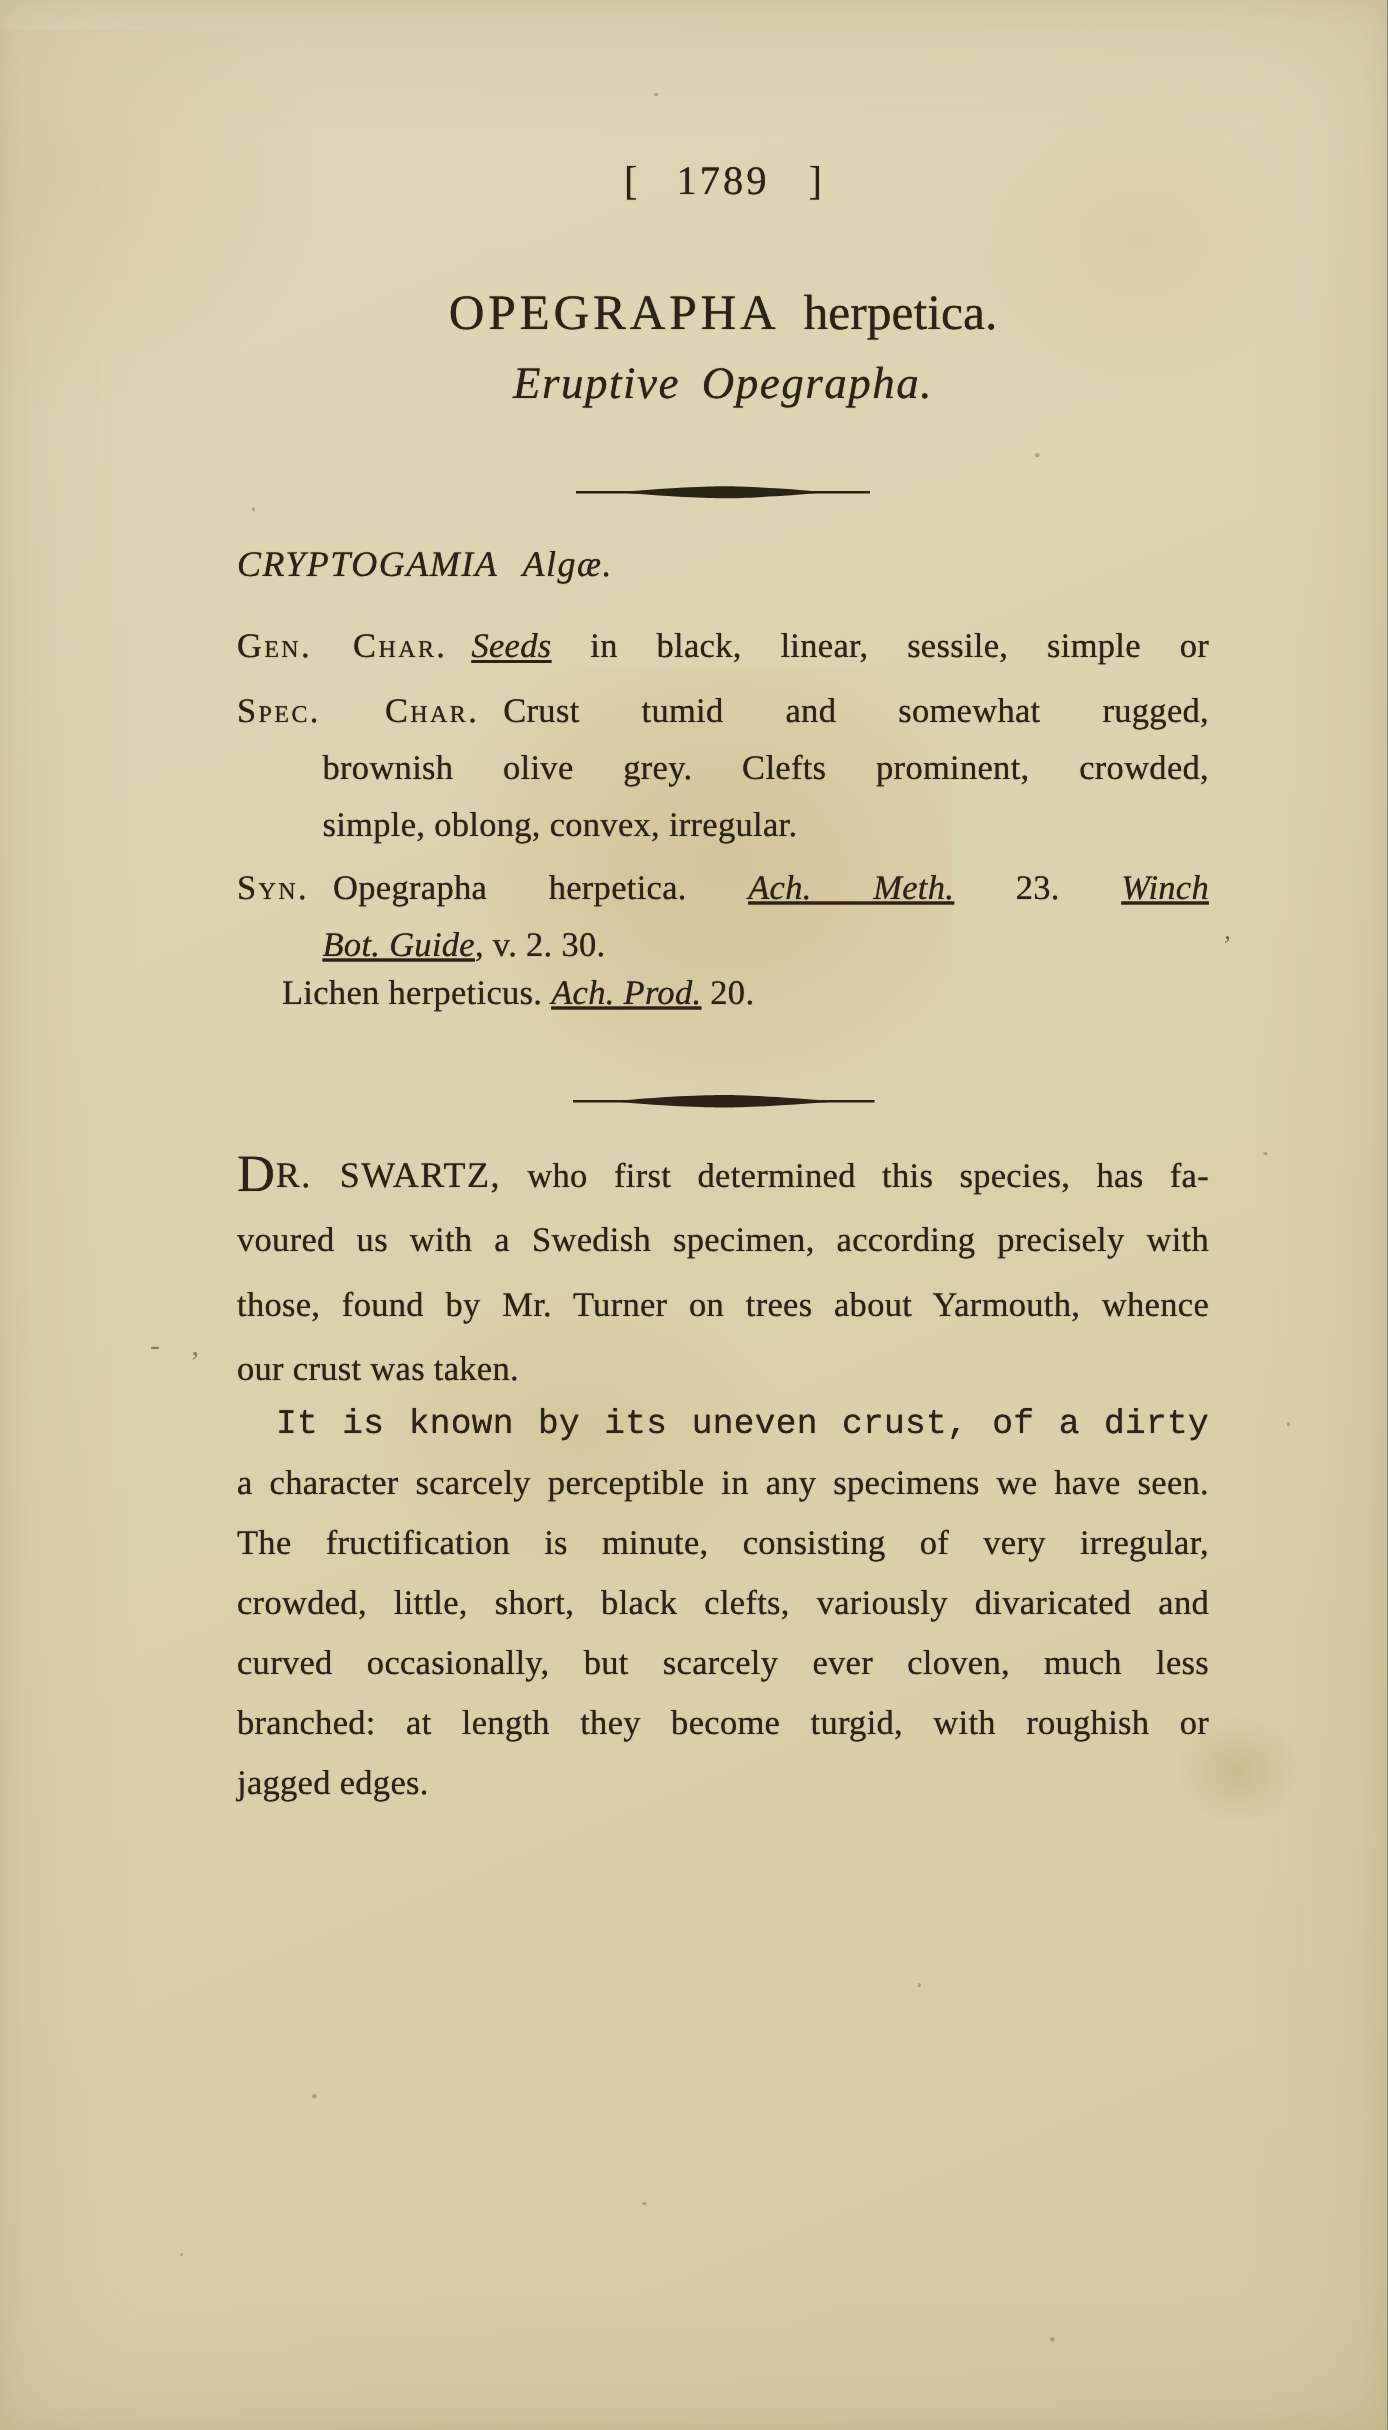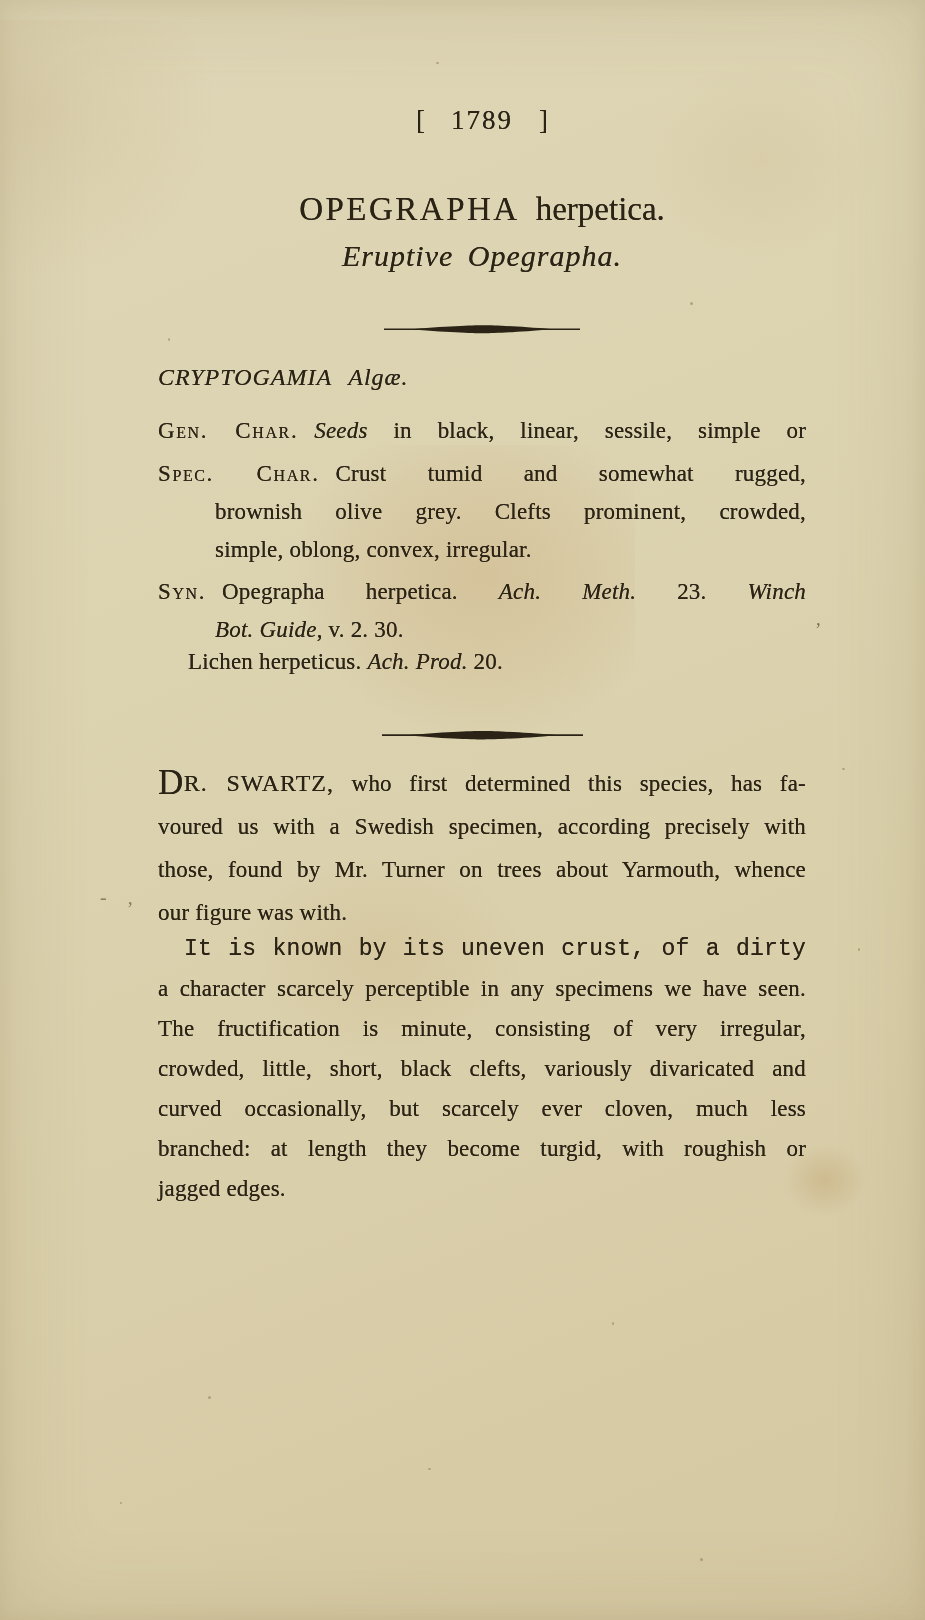--- a/index.html
+++ b/index.html
@@ -58,21 +58,21 @@
 
   .sec { } 
   .gen { margin-top: 20px; }
   .spec { margin-top: 5px; }
   .syn { margin-top: 4px; }
   .lichen { margin-top: -6px; }
   .p1 { margin-top: 26px; }
   .p2 { margin-top: -5px; }
 
   .sc { font-variant: small-caps; letter-spacing: 1.6px; margin-right: 16px; }
-  .it { font-style: italic; }
+  .it { font-style: italic; text-decoration: underline; }
   .lead-initial { font-size: 35px; line-height: 1; vertical-align: -3px; letter-spacing: 0.5px; }
   .lead-caps { font-size: 24px; letter-spacing: 1px; }
 
   .margin-mark { position: absolute; left: 100px; top: 886px; font-size: 20px;
     color: rgba(70,58,34,0.55); letter-spacing: 8px; }
   .stray-mark { position: absolute; left: 814px; top: 620px; font-size: 18px;
     font-style: italic; color: rgba(70,58,34,0.7); }
 </style>
 </head>
 <body>
@@ -138,21 +138,21 @@
       <svg width="205" height="10" viewBox="0 0 205 10">
         <line x1="2" y1="5.2" x2="203" y2="5.2" stroke="#2b2315" stroke-width="1.7"></line>
         <path d="M28,5.2 C68,1.4 96,1.0 104,1.0 C115,1.0 140,2.2 178,5.2 C140,8.4 115,9.4 104,9.4 C96,9.4 68,9.0 28,5.2 Z" fill="#2b2315"></path>
       </svg>
     </div>
 
     <div class="p1">
       <div class="line jline ink"><span class="lead-initial">D</span><span class="lead-caps">R. SWARTZ,</span><span> who first determined this species, has fa-</span></div>
       <div class="line jline ink"><span>voured us with a Swedish specimen, according precisely with</span></div>
       <div class="line jline ink"><span>those, found by Mr. Turner on trees about Yarmouth, whence</span></div>
-      <div class="line ink"><span>our figure was with.</span></div>
+      <div class="line ink"><span>our crust was taken.</span></div>
     </div>
 
     <div class="p2">
       <div class="line jline find ink"><span>It is known by its uneven crust, of a dirty olive brown or</span></div>
       <div class="line jline ink"><span>a character scarcely perceptible in any specimens we have seen.</span></div>
       <div class="line jline ink"><span>The fructification is minute, consisting of very irregular,</span></div>
       <div class="line jline ink"><span>crowded, little, short, black clefts, variously divaricated and</span></div>
       <div class="line jline ink"><span>curved occasionally, but scarcely ever cloven, much less</span></div>
       <div class="line jline ink"><span>branched: at length they become turgid, with roughish or</span></div>
       <div class="line ink"><span>jagged edges.</span></div>

